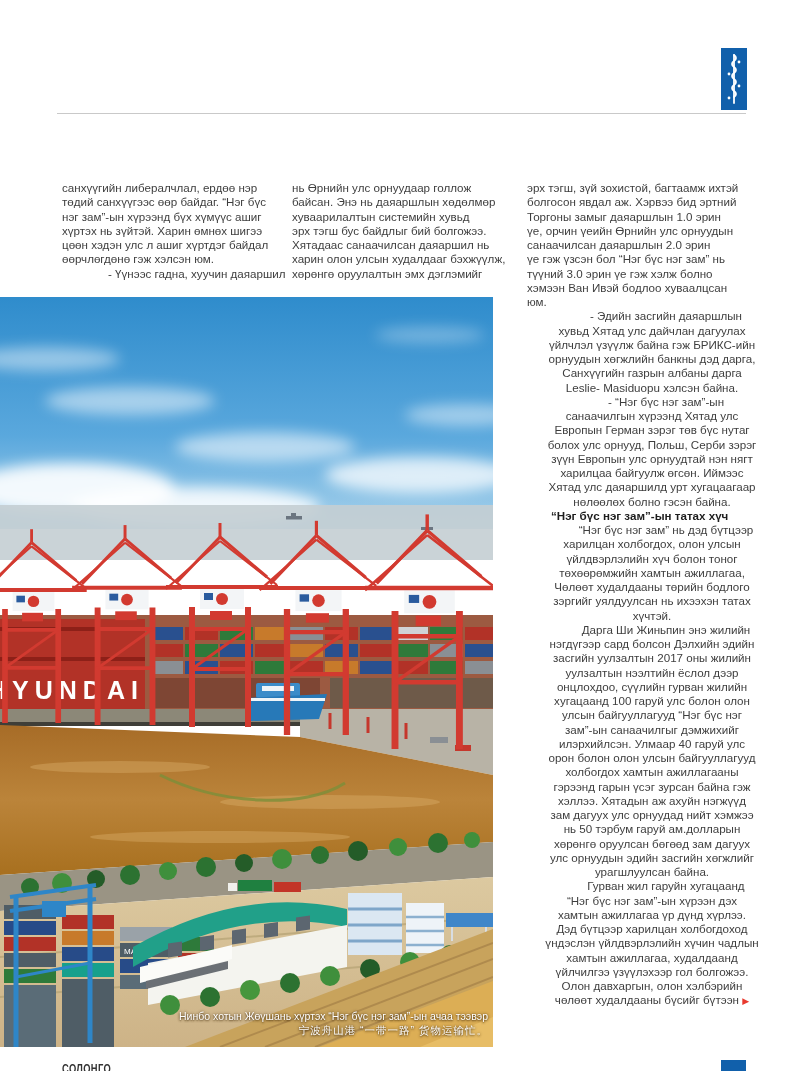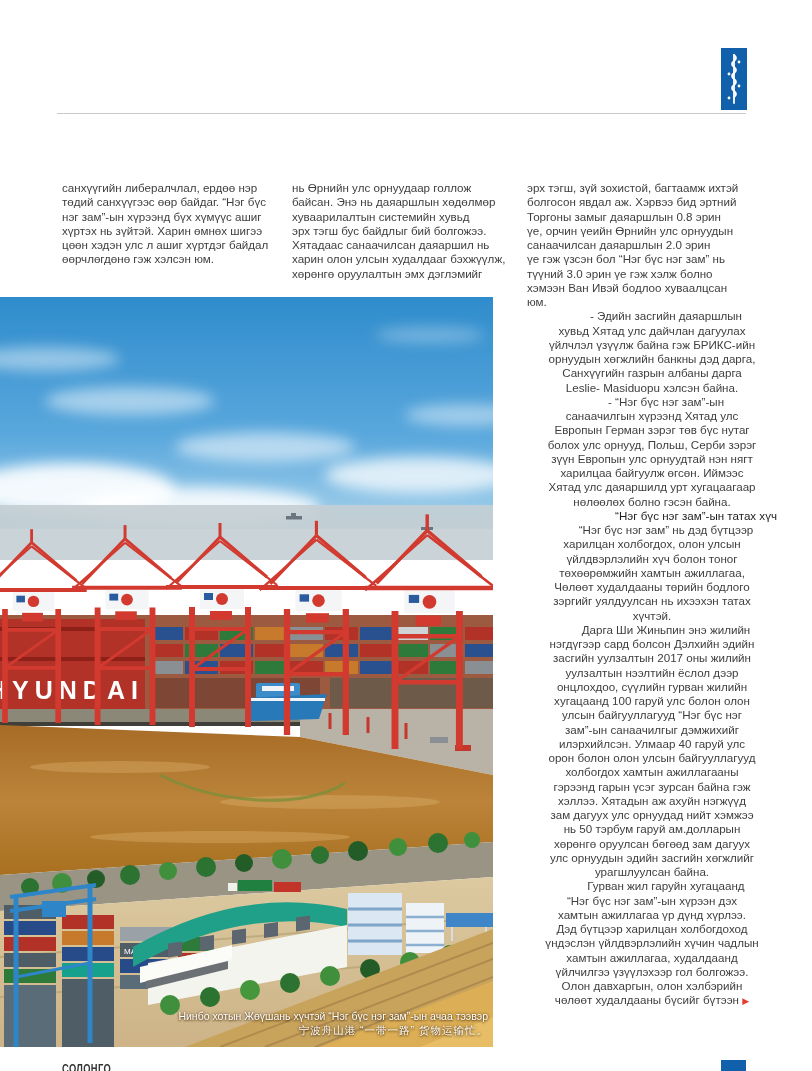--- a/index.html
+++ b/index.html
@@ -13,21 +13,21 @@
 
   
   .col{position:absolute;top:133px;width:250px;}
   .col1{left:62px;}
   .col2{left:292px;}
   .col3{left:527px;}
   .para{margin:0;font-size:11.6px;line-height:14.25px;color:#3e3e3e;white-space:pre-line;
         letter-spacing:0;}
   .indent{text-indent:28px;text-align:center;}
   .indent-lg{text-indent:46px;}
-  .subhead{font-weight:normal;color:#1d1d1d;text-indent:24px;text-align:right;}
+  .subhead{font-weight:bold;color:#1d1d1d;text-indent:24px;}
   .marker{color:#e8392e;font-size:9px;}
 
   
   .photo{position:absolute;left:0;top:249px;width:493px;height:750px;overflow:hidden;}
   .photo svg{position:absolute;left:0;top:0;}
   .caption{position:absolute;right:5px;bottom:10px;text-align:right;color:#ffffff;
            font-size:10.5px;line-height:14px;text-shadow:0 0 3px rgba(70,45,10,.85),0 1px 2px rgba(70,45,10,.7);}
   .caption .zh{font-size:10.5px;letter-spacing:1px;}
 
   
@@ -59,36 +59,37 @@
 
   <div class="header-rule"></div>
 
   <div class="col col1">
     <p class="para">санхүүгийн либералчлал, ердөө нэр
 төдий санхүүгээс өөр байдаг. “Нэг бүс
 нэг зам”-ын хүрээнд бүх хүмүүс ашиг
 хүртэх нь зүйтэй. Харин өмнөх шигээ
 цөөн хэдэн улс л ашиг хүртдэг байдал
 өөрчлөгдөнө гэж хэлсэн юм.</p>
+    <p class="para indent-lg">- Үүнээс гадна, хуучин даяаршил</p>
   </div>
 
   <div class="col col2">
     <p class="para">нь Өрнийн улс орнуудаар голлож
 байсан. Энэ нь даяаршлын хөдөлмөр
 хуваарилалтын системийн хувьд
 эрх тэгш бус байдлыг бий болгожээ.
 Хятадаас санаачилсан даяаршил нь
 харин олон улсын худалдааг бэхжүүлж,
 хөрөнгө оруулалтын эмх дэглэмийг</p>
   </div>
 
   <div class="col col3">
     <p class="para">эрх тэгш, зүй зохистой, багтаамж ихтэй
 болгосон явдал аж. Хэрвээ бид эртний
-Торгоны замыг даяаршлын 0.8 эрин
+Торгоны замыг даяаршлын 1.0 эрин
 үе, орчин үеийн Өрнийн улс орнуудын
 санаачилсан даяаршлын 2.0 эрин
 үе гэж үзсэн бол “Нэг бүс нэг зам” нь
 түүний 3.0 эрин үе гэж хэлж болно
 хэмээн Ван Ивэй бодлоо хуваалцсан
 юм.</p>
     <p class="para indent">- Эдийн засгийн даяаршлын
 хувьд Хятад улс дайчлан дагуулах
 үйлчлэл үзүүлж байна гэж БРИКС-ийн
 орнуудын хөгжлийн банкны дэд дарга,
@@ -375,21 +376,21 @@
       <g>
         <use href="#crane" xlink:href="#crane" transform="translate(-14,236) scale(0.95)"></use>
         <use href="#crane" xlink:href="#crane" transform="translate(78,232) scale(0.98)"></use>
         <use href="#crane" xlink:href="#crane" transform="translate(172,230) scale(1.0)"></use>
         <use href="#crane" xlink:href="#crane" transform="translate(266,228) scale(1.05)"></use>
         <use href="#crane" xlink:href="#crane" transform="translate(372,222) scale(1.15)"></use>
       </g>
     </svg>
 
     <div class="caption">
-      <span class="mn">Нинбо хотын Жөүшань хүчтэй “Нэг бүс нэг зам”-ын ачаа тээвэр</span><br>
+      <span class="mn">Нинбо хотын Жөүшань хүртэх “Нэг бүс нэг зам”-ын ачаа тээвэр</span><br>
       <span class="zh">宁波舟山港 “一带一路” 货物运输忙。</span>
     </div>
   </div>
 
   <div class="brand">СОЛОНГО</div>
   <div class="pagebox">
     <span>69</span>
   </div>
 
 </div>

